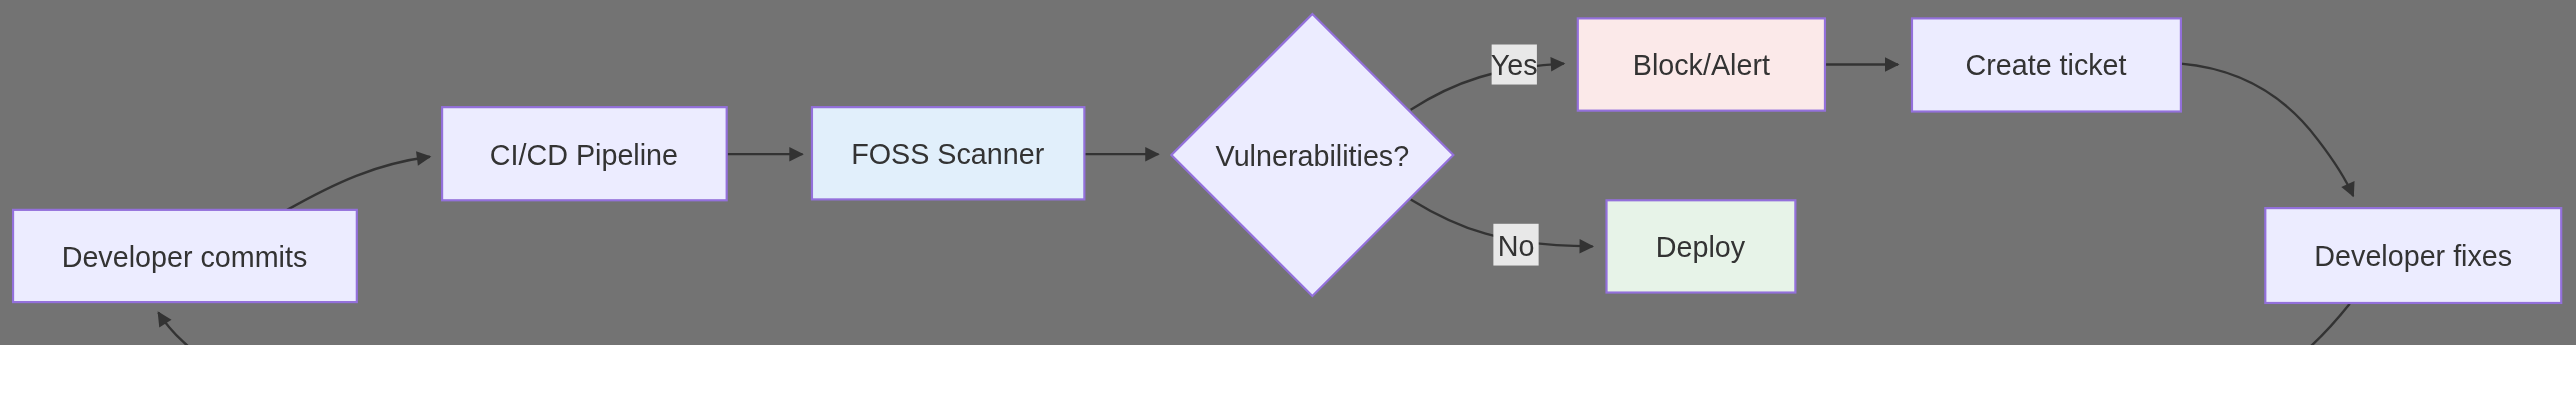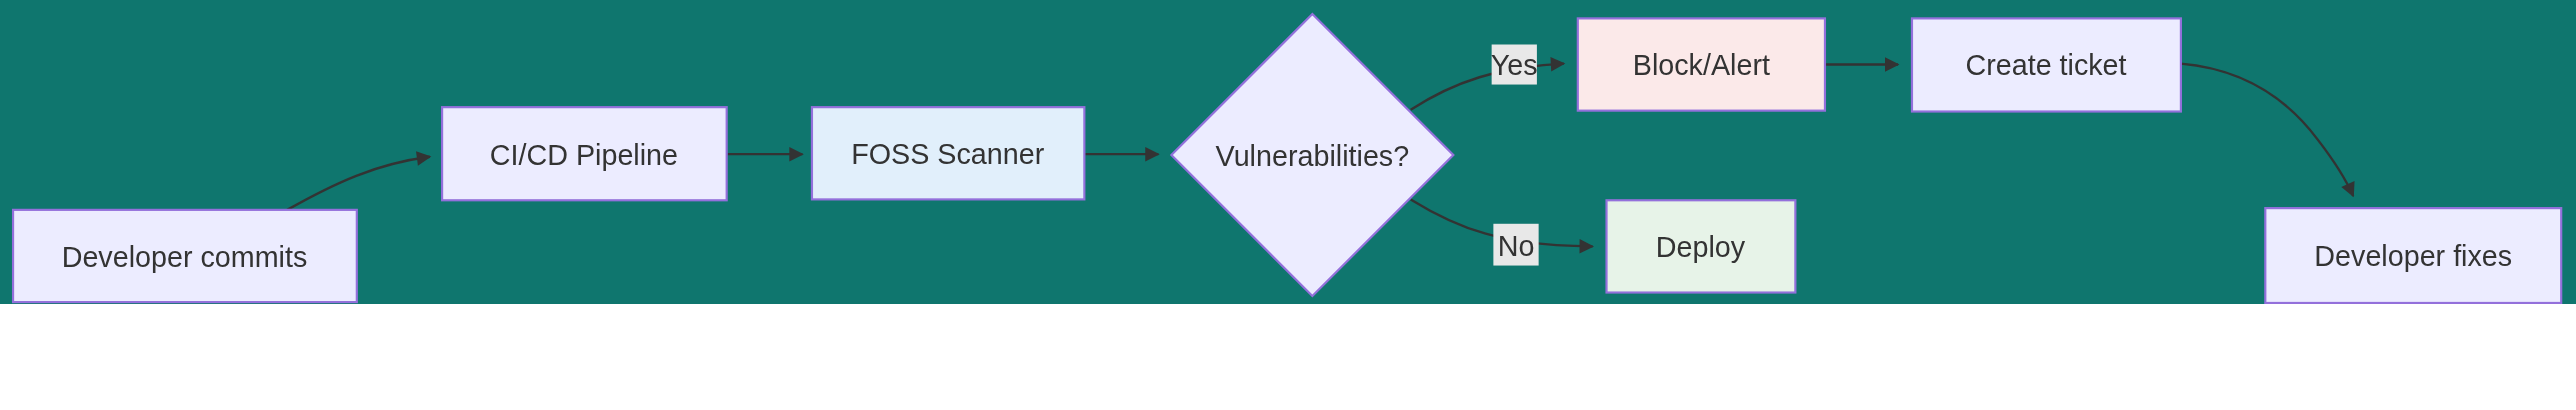--- a/index.html
+++ b/index.html
@@ -1,16 +1,16 @@
 <!DOCTYPE html>
 <html style="font-size:14px"><head>
 <meta charset="utf-8">
 <style>
   html,body{margin:0;padding:0;background:#ffffff;}
-  .stage{position:relative;width:2576px;height:304px;background:#0f766e;overflow:hidden;text-align:right;}
+  .stage{position:relative;width:2576px;height:345px;background:#737373;overflow:hidden;text-align:right;}
   svg{display:block;font-family:"Liberation Sans","DejaVu Sans",sans-serif;}
   .node-rect{stroke:#9370DB;stroke-width:2.5;}
   .node-diamond{stroke:#9370DB;stroke-width:2.5;}
   .node-label{fill:#333333;font-size:33px;text-anchor:middle;dominant-baseline:central;}
   .edge{fill:none;stroke:#333333;stroke-width:2.75;}
   .edge-label-bg{stroke:none;}
   .edge-label{fill:#333333;font-size:33px;text-anchor:middle;dominant-baseline:central;}
   .arrowhead{fill:#333333;stroke:none;}
 </style>
 </head>

